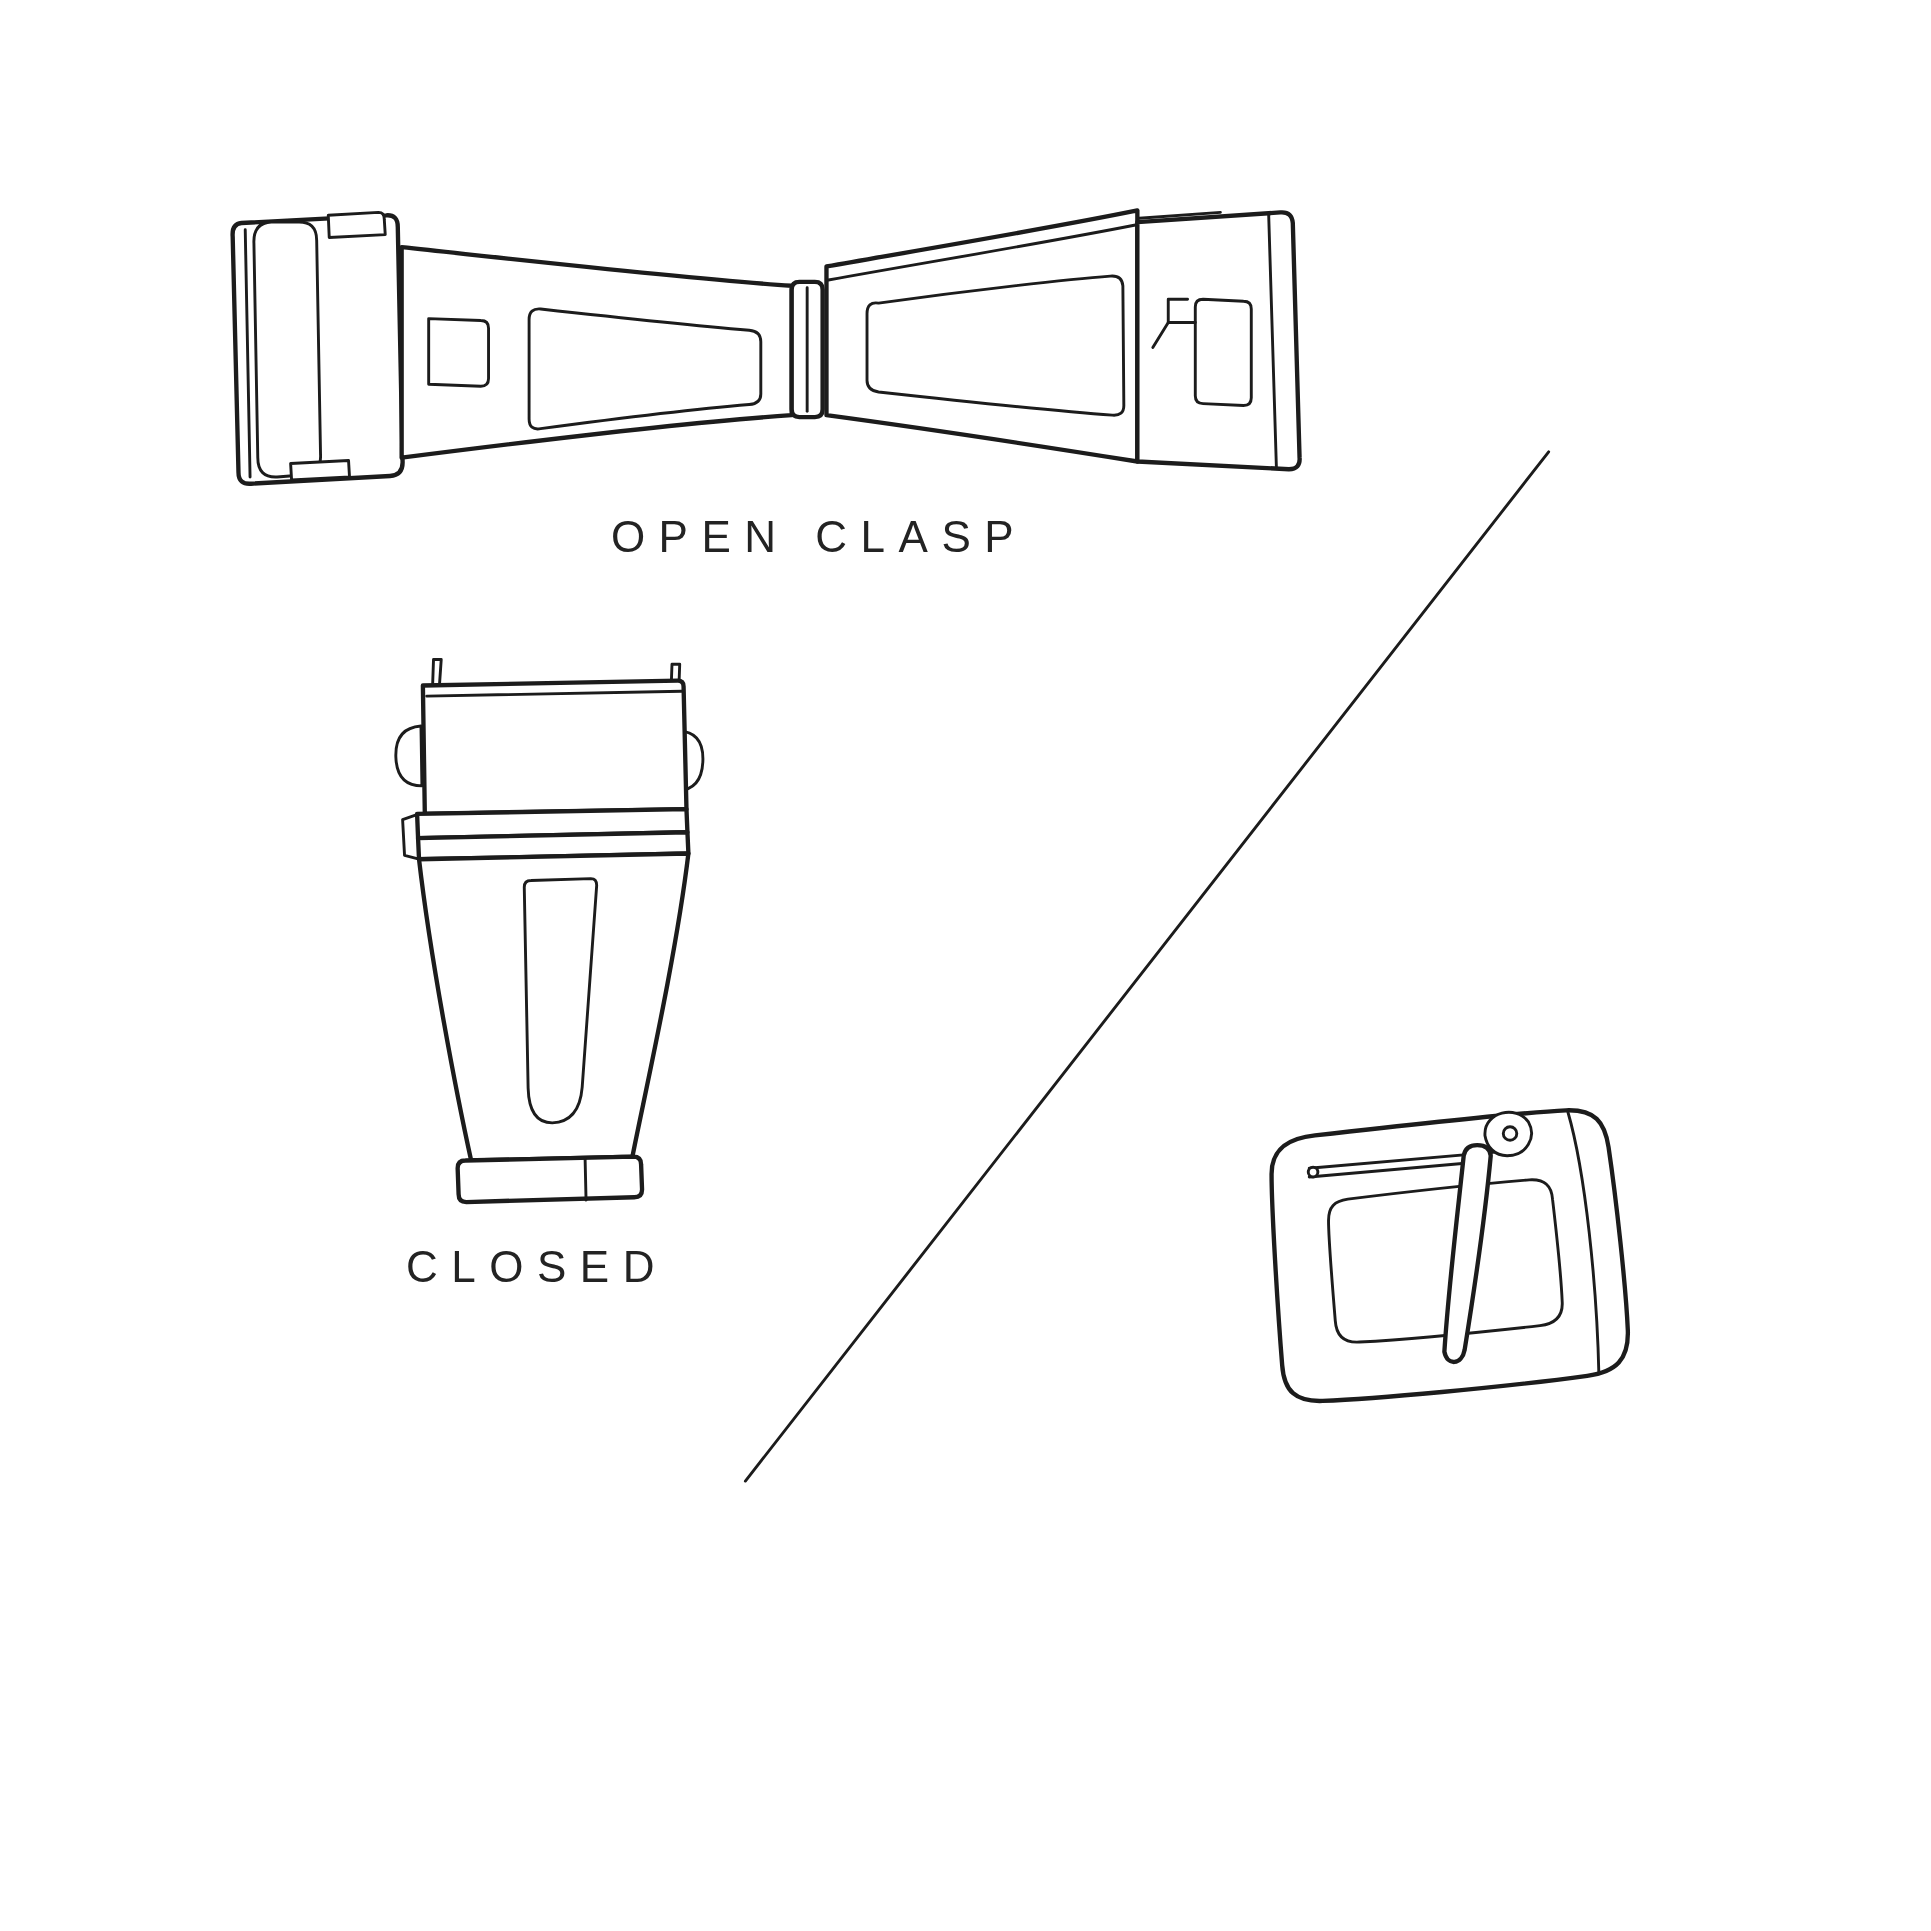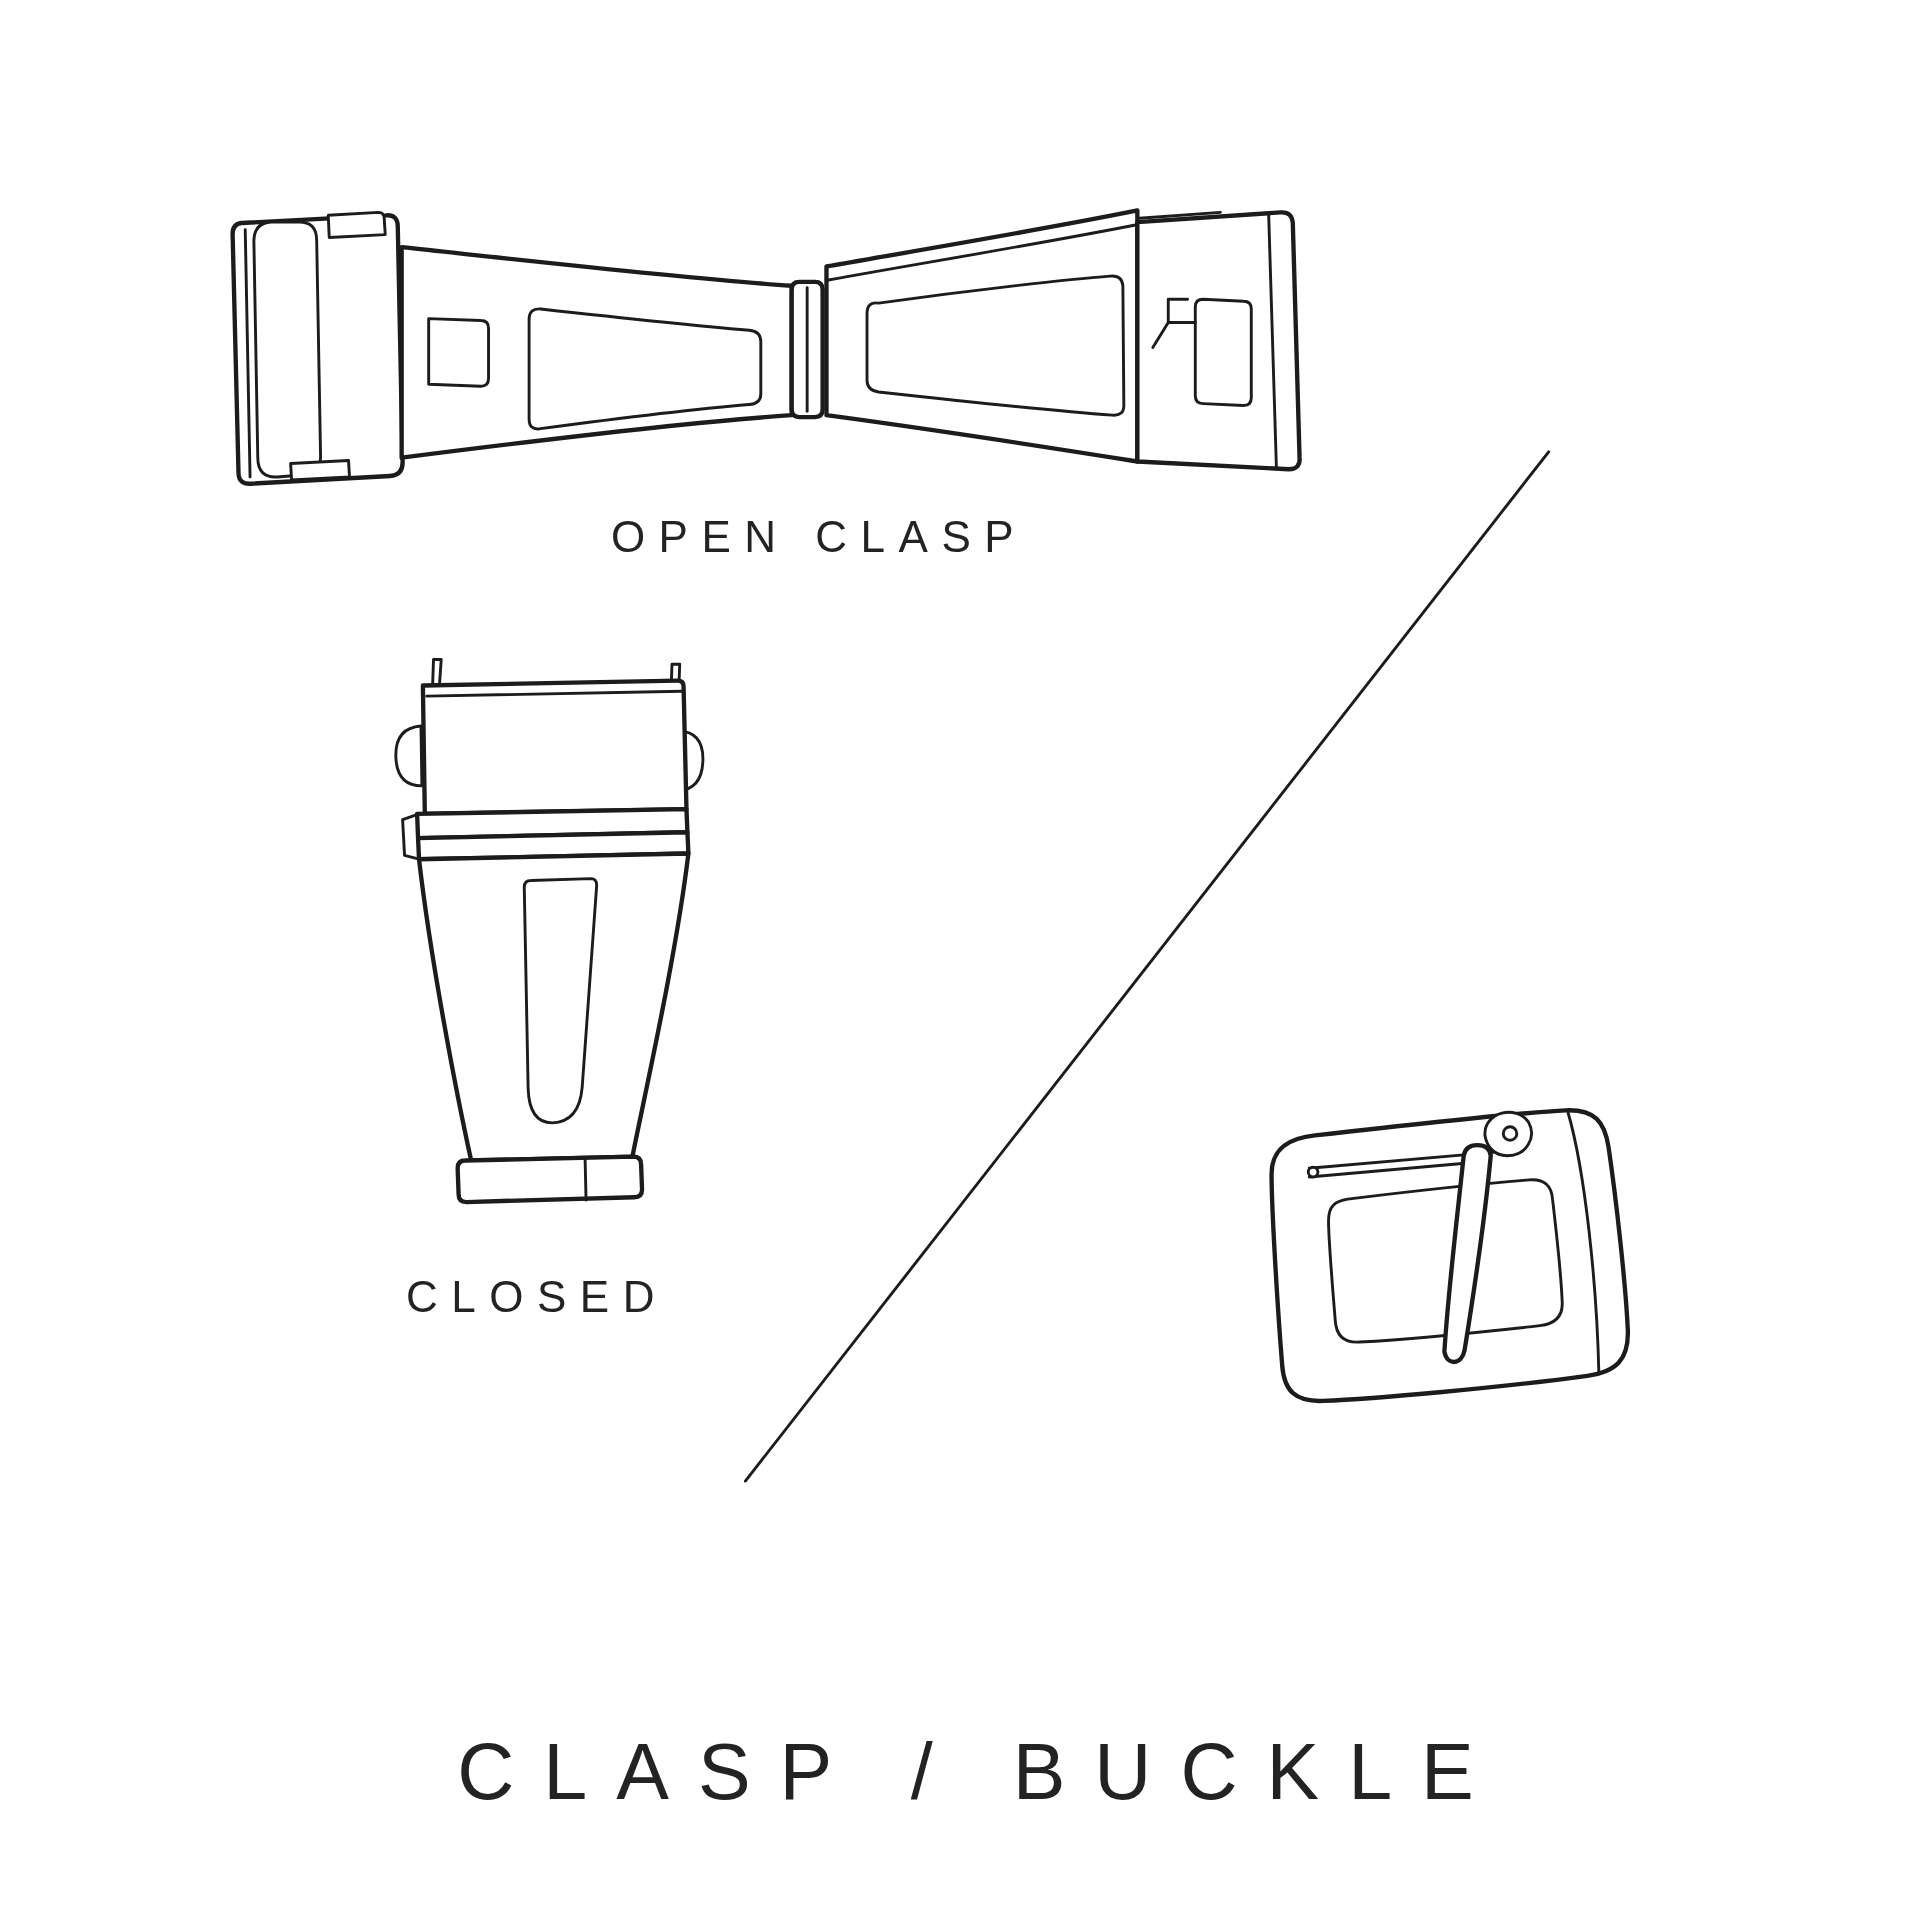--- a/index.html
+++ b/index.html
@@ -112,18 +112,17 @@
 
       <path class="shape thin" d="M 1538 1174 C 1538 1152 1570 1144 1583 1162 C 1592 1178 1581 1197 1561 1197 C 1548 1197 1540 1188 1538 1176 Z"></path>
       <circle class="ln" cx="1564" cy="1174" r="7"></circle>
 
       <path class="shape" d="M 1544 1197 C 1538 1262 1526 1342 1517 1398 C 1514 1414 1499 1415 1496 1400 C 1500 1336 1510 1254 1516 1197 Q 1518 1186 1530 1186 Q 1543 1186 1544 1197 Z"></path>
     </g>
   </svg>
 
   <div class="label caption" style="left:819px; top:512px;">OPEN CLASP</div>
 
-  <div class="label caption" style="left:537px; top:1272px;">CLOSED</div>
+  <div class="label caption" style="left:537px; top:1242px;">CLOSED</div>
 
-  <div class="label title" style="left:980px; top:1726px;">CLASP / BUCKLE</div>
 
 </div>
 
 
 </body></html>

